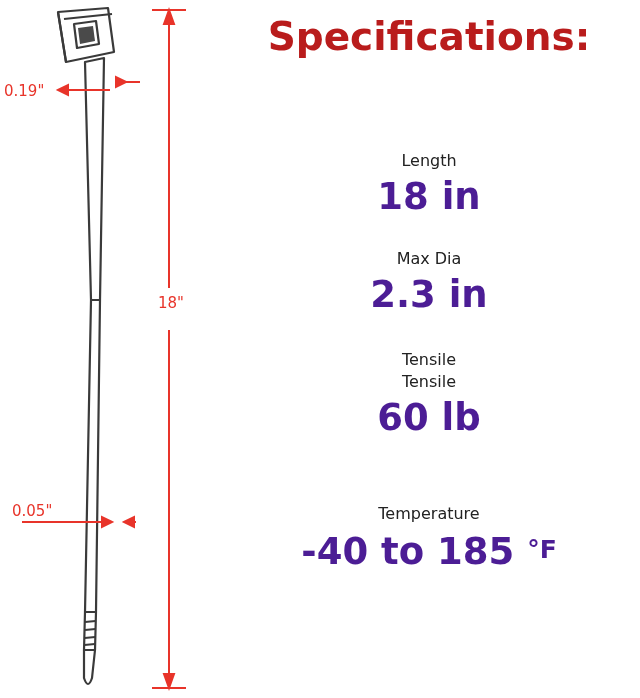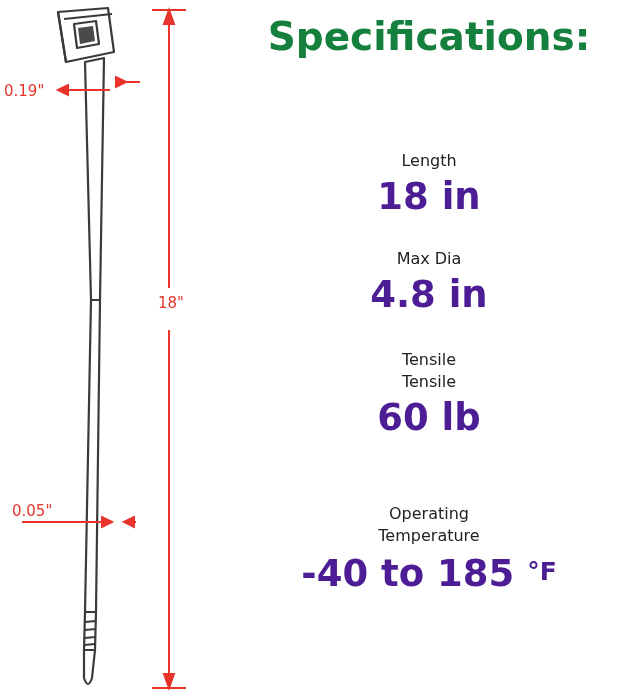--- a/index.html
+++ b/index.html
@@ -48,21 +48,21 @@
     height: 698px;
     text-align: center;
   }
   #specs-title {
     position: absolute;
     left: 0;
     right: 0;
     top: 14px;
     font-size: 39px;
     font-weight: bold;
-    color: #15803d;
+    color: #b91c1c;
     letter-spacing: 0px;
     font-family: "DejaVu Sans", sans-serif;
   }
   .spec-block {
     position: absolute;
     left: 0;
     right: 0;
   }
   .spec-name {
     color: #222222;
@@ -152,31 +152,30 @@
 
     <div id="specs-title">Specifications:</div>
 
     <div class="spec-block" id="spec-0">
       <div class="spec-name">Length</div>
       <div class="spec-value">18 in</div>
     </div>
 
     <div class="spec-block" id="spec-1">
       <div class="spec-name">Max Dia</div>
-      <div class="spec-value">4.8 in</div>
+      <div class="spec-value">2.3 in</div>
     </div>
 
     <div class="spec-block" id="spec-2">
       <div class="spec-name">Tensile</div>
       <div class="spec-name">Tensile</div>
       <div class="spec-value">60 lb</div>
     </div>
 
     <div class="spec-block" id="spec-3">
-      <div class="spec-name">Operating</div>
       <div class="spec-name">Temperature</div>
       <div class="spec-value">
         <span>-40 to 185 </span><span class="unit-small">°F</span>
       </div>
     </div>
 
   </div>
 </div>
 
 </body></html>

